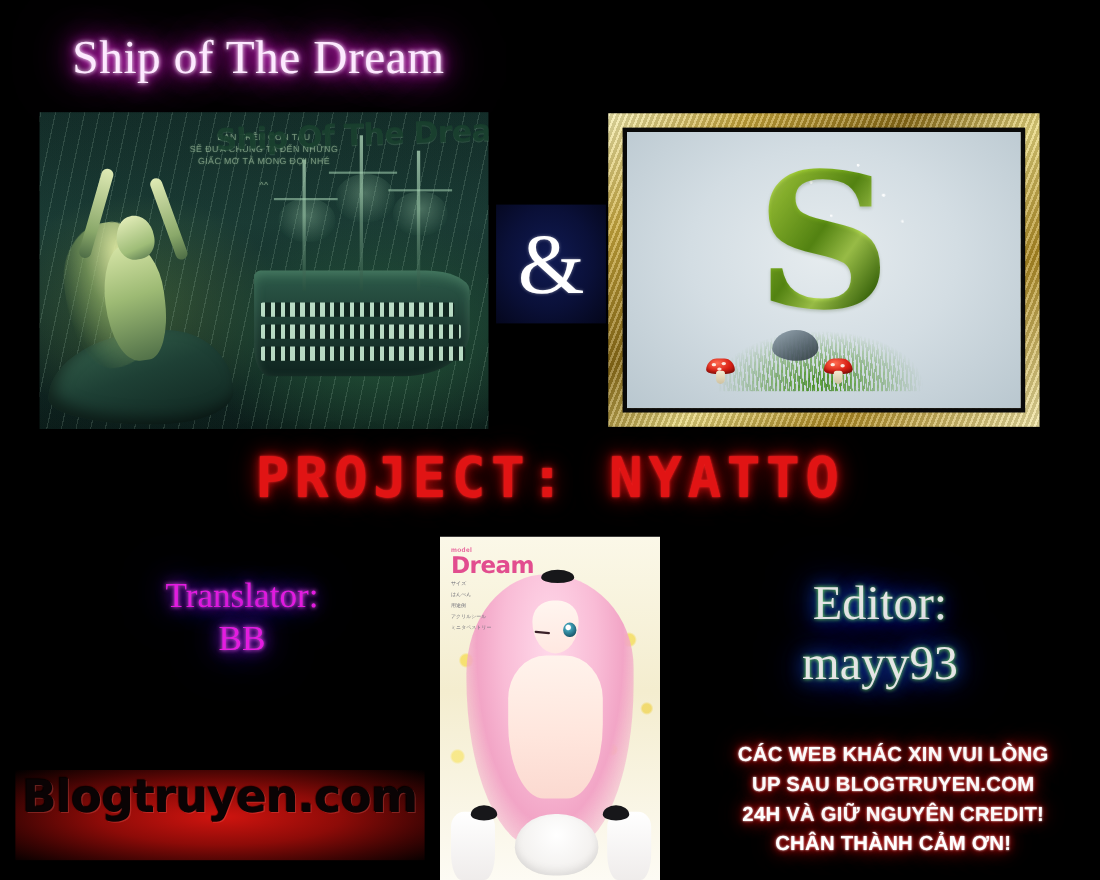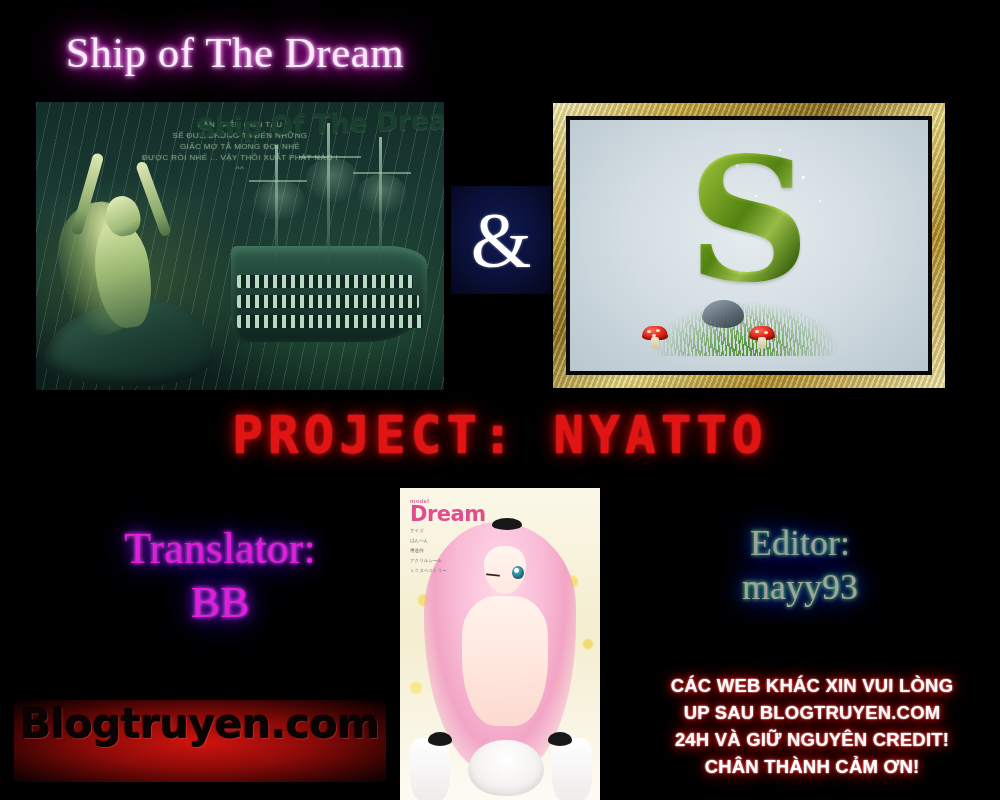--- a/index.html
+++ b/index.html
@@ -337,34 +337,34 @@
   .credit-block {
     position: absolute;
     text-align: center;
     line-height: 1.22;
     white-space: nowrap;
   }
   .credit-translator {
     left: 20px; top: 522px;
     width: 400px;
     font-family: "Liberation Serif", serif;
-    font-size: 44px;
+    font-size: 32px;
     color: #e41ce0;
     text-shadow:
       0 0 4px #ff5cff,
       0 0 14px #a71bff,
       0 0 28px #4b10d8,
       0 0 46px #210a8c;
   }
   .credit-editor {
     left: 600px; top: 522px;
     width: 400px;
     font-family: "Liberation Serif", serif;
-    font-size: 36px;
-    color: #a3a3a3;
+    font-size: 44px;
+    color: #e5e5e5;
     text-shadow:
       0 0 4px #7bff66,
       0 0 15px #1b5fe8,
       0 0 30px #1030d8,
       0 0 46px #0a1480;
   }
   .credit-block .line2 { display: block; }
 
   
   .cover {
@@ -554,21 +554,20 @@
       <div class="m-hair"></div>
       <div class="m-body"></div>
       <div class="m-head"></div>
       <div class="m-arm a1"></div>
       <div class="m-arm a2"></div>
     </div>
 
     <div class="art-overlay-text" style="top:17px;">BẠN TRÊN CON TÀU</div>
     <div class="art-overlay-text" style="top:28px;">SẼ ĐƯA CHÚNG TA ĐẾN NHỮNG</div>
     <div class="art-overlay-text" style="top:39px;">GIẤC MƠ TẢ MONG ĐỢI NHÉ</div>
-    <div class="art-overlay-text" style="top:50px;">ĐƯỢC RỒI NHÉ ... VẬY THÔI XUẤT PHÁT NÀO !</div>
     <div class="art-overlay-text" style="top:61px;">^^</div>
 
     <div class="art-watermark">Ship Of The Dream</div>
   </div>
 
   <div class="amp-box">
     <span class="amp">&amp;</span>
   </div>
 
   <div class="art-right">

